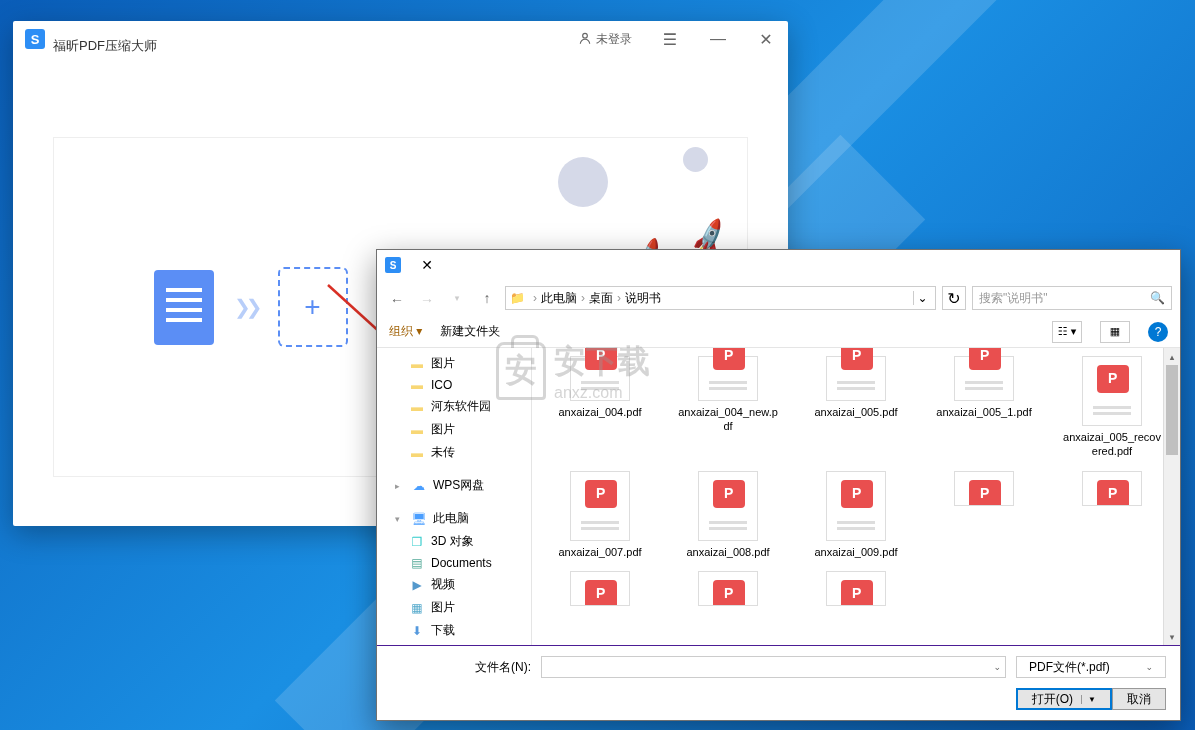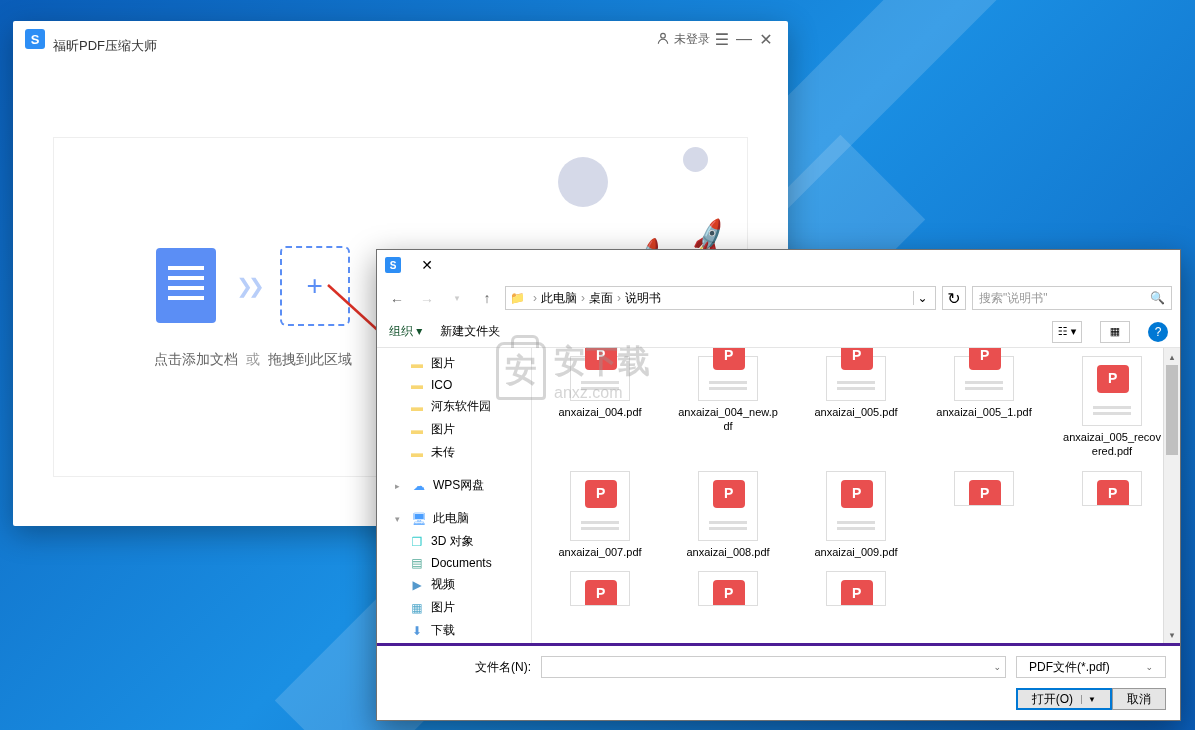--- a/index.html
+++ b/index.html
@@ -9,21 +9,21 @@
 .wallpaper { position: absolute; inset: 0; background: linear-gradient(135deg, #0a5db8 0%, #1a8fe3 50%, #0a5db8 100%); }
 .wallpaper::before, .wallpaper::after { content: ""; position: absolute; background: rgba(255,255,255,0.15); transform: rotate(-45deg); }
 .wallpaper::before { width: 800px; height: 80px; top: 100px; left: 400px; }
 .wallpaper::after { width: 800px; height: 120px; top: 400px; left: 200px; }
 
 
 .app-window { position: absolute; left: 13px; top: 21px; width: 775px; height: 505px; background: #fff; border-radius: 2px; box-shadow: 0 8px 30px rgba(0,0,0,0.3); }
 .app-titlebar { height: 36px; display: flex; align-items: center; padding: 0 12px; }
 .app-logo { width: 20px; height: 20px; background: #2d8ef5; border-radius: 3px; display: flex; align-items: center; justify-content: center; color: #fff; font-weight: bold; font-size: 13px; margin-right: 8px; }
 .app-title { font-size: 13px; color: #333; flex: 1; margin-top: 13px; }
-.app-controls { display: flex; align-items: center; gap: 2px; }
+.app-controls { display: flex; align-items: center; gap: 28px; }
 .login-btn { display: flex; align-items: center; color: #666; font-size: 12px; gap: 4px; }
 .hamburger, .minimize, .close { width: 20px; height: 20px; display: flex; align-items: center; justify-content: center; color: #666; cursor: pointer; }
 
 .app-body { padding: 80px 40px; position: relative; }
 .drop-zone { border: 1px solid #eee; height: 340px; position: relative; display: flex; align-items: center; justify-content: space-between; padding: 0 40px 0 100px; }
 .left-section { display: flex; flex-direction: column; align-items: center; }
 .doc-row { display: flex; align-items: center; gap: 20px; }
 .doc-icon { width: 60px; height: 75px; background: #5b8ef5; border-radius: 4px; position: relative; }
 .doc-icon::before { content: ""; position: absolute; top: 18px; left: 12px; right: 12px; height: 4px; background: #fff; box-shadow: 0 10px 0 #fff, 0 20px 0 #fff, 0 30px 0 #fff; }
 .arrows { color: #b8cef9; font-size: 20px; letter-spacing: -5px; }
@@ -53,21 +53,21 @@
 .nav-btn.disabled { color: #ccc; }
 .breadcrumb { flex: 1; height: 24px; border: 1px solid #ccc; display: flex; align-items: center; padding: 0 4px; font-size: 12px; gap: 2px; }
 .breadcrumb .folder-icon { color: #f8d775; margin-right: 4px; }
 .breadcrumb .sep-chev { color: #999; margin: 0 2px; }
 .bc-dropdown { width: 18px; text-align: center; border-left: 1px solid #ccc; }
 .refresh-btn { width: 24px; height: 24px; border: 1px solid #ccc; display: flex; align-items: center; justify-content: center; }
 .search-box { width: 200px; height: 24px; border: 1px solid #ccc; display: flex; align-items: center; padding: 0 6px; font-size: 12px; color: #999; }
 .search-box .sicon { margin-left: auto; color: #666; }
 
 .fd-toolbar { height: 32px; display: flex; align-items: center; padding: 0 12px; gap: 18px; border-bottom: 1px solid #e5e5e5; font-size: 12px; }
-.fd-toolbar .org { color: #14532d; }
+.fd-toolbar .org { color: #a16207; }
 .fd-toolbar .spacer { flex: 1; }
 .fd-toolbar .view-btn { width: 30px; height: 22px; border: 1px solid #ccc; display: flex; align-items: center; justify-content: center; font-size: 11px; }
 .fd-toolbar .help { width: 20px; height: 20px; background: #0078d4; color: #fff; border-radius: 50%; display: flex; align-items: center; justify-content: center; font-size: 12px; }
 
 .fd-body { flex: 1; display: flex; overflow: hidden; }
 .fd-tree { width: 155px; border-right: 1px solid #e5e5e5; overflow-y: auto; padding: 4px 0; font-size: 12px; }
 .tree-item { display: flex; align-items: center; padding: 3px 4px 3px 18px; gap: 6px; white-space: nowrap; }
 .tree-item.l2 { padding-left: 32px; }
 .tree-item .chev { width: 10px; color: #999; font-size: 9px; }
 .tree-item .ticon { width: 16px; text-align: center; }
@@ -85,21 +85,21 @@
 .pdf-icon.cut { height: 45px; }
 .pdf-icon.cut::before { top: -15px; height: 28px; }
 .pdf-icon.cut::after { top: -10px; }
 .pdf-icon.partial { height: 35px; overflow: hidden; }
 .file-name { line-height: 1.3; word-break: break-all; max-width: 100px; }
 
 .fd-scrollbar { position: absolute; right: 0; top: 0; bottom: 0; width: 17px; background: #f0f0f0; border-left: 1px solid #ddd; }
 .sb-up, .sb-down { height: 17px; display: flex; align-items: center; justify-content: center; font-size: 9px; color: #666; }
 .sb-thumb { position: absolute; top: 17px; left: 2px; right: 2px; height: 90px; background: #c0c0c0; }
 
-.fd-footer { padding: 10px 14px; border-top: 3px solid #4c1d95; }
+.fd-footer { padding: 10px 14px; border-top: 1px solid #4c1d95; }
 .fd-filename-row { display: flex; align-items: center; gap: 10px; margin-bottom: 10px; font-size: 12px; }
 .fd-filename-row label { width: 60px; text-align: right; margin-left: 80px; }
 .fn-input { flex: 1; height: 22px; border: 1px solid #ccc; }
 .filter-select { width: 150px; height: 22px; border: 1px solid #ccc; display: flex; align-items: center; padding: 0 12px; font-size: 12px; justify-content: space-between; }
 .fd-buttons { display: flex; justify-content: flex-end; }
 .fd-btn { height: 22px; padding: 0 14px; border: 1px solid #999; background: #e5e5e5; font-size: 12px; display: flex; align-items: center; }
 .fd-btn.primary { border: 2px solid #0078d4; }
 .fd-btn .dd { border-left: 1px solid #999; margin-left: 8px; padding-left: 6px; font-size: 8px; }
 
 
@@ -137,23 +137,20 @@
       <div class="moon2"></div>
       <div class="rocket1">🚀</div>
       <div class="rocket2">🚀</div>
     </div>
     <div class="drop-zone">
       <div class="left-section">
         <div class="doc-row">
           <div class="doc-icon"></div>
           <div class="arrows">❯❯</div>
           <div class="add-box">+</div>
-        </div>
-        <div class="drop-text">
-          <span>点击添加文档</span><span class="sep">或</span><span>拖拽到此区域</span>
         </div>
       </div>
     </div>
   </div>
 </div>
 
 <svg class="arrow-annotation" width="140" height="130">
   <defs>
       <marker id="ah" markerWidth="10" markerHeight="10" refX="8" refY="3" orient="auto">
         <path d="M0,0 L9,3 L0,6 Z" fill="#d93025"></path>

